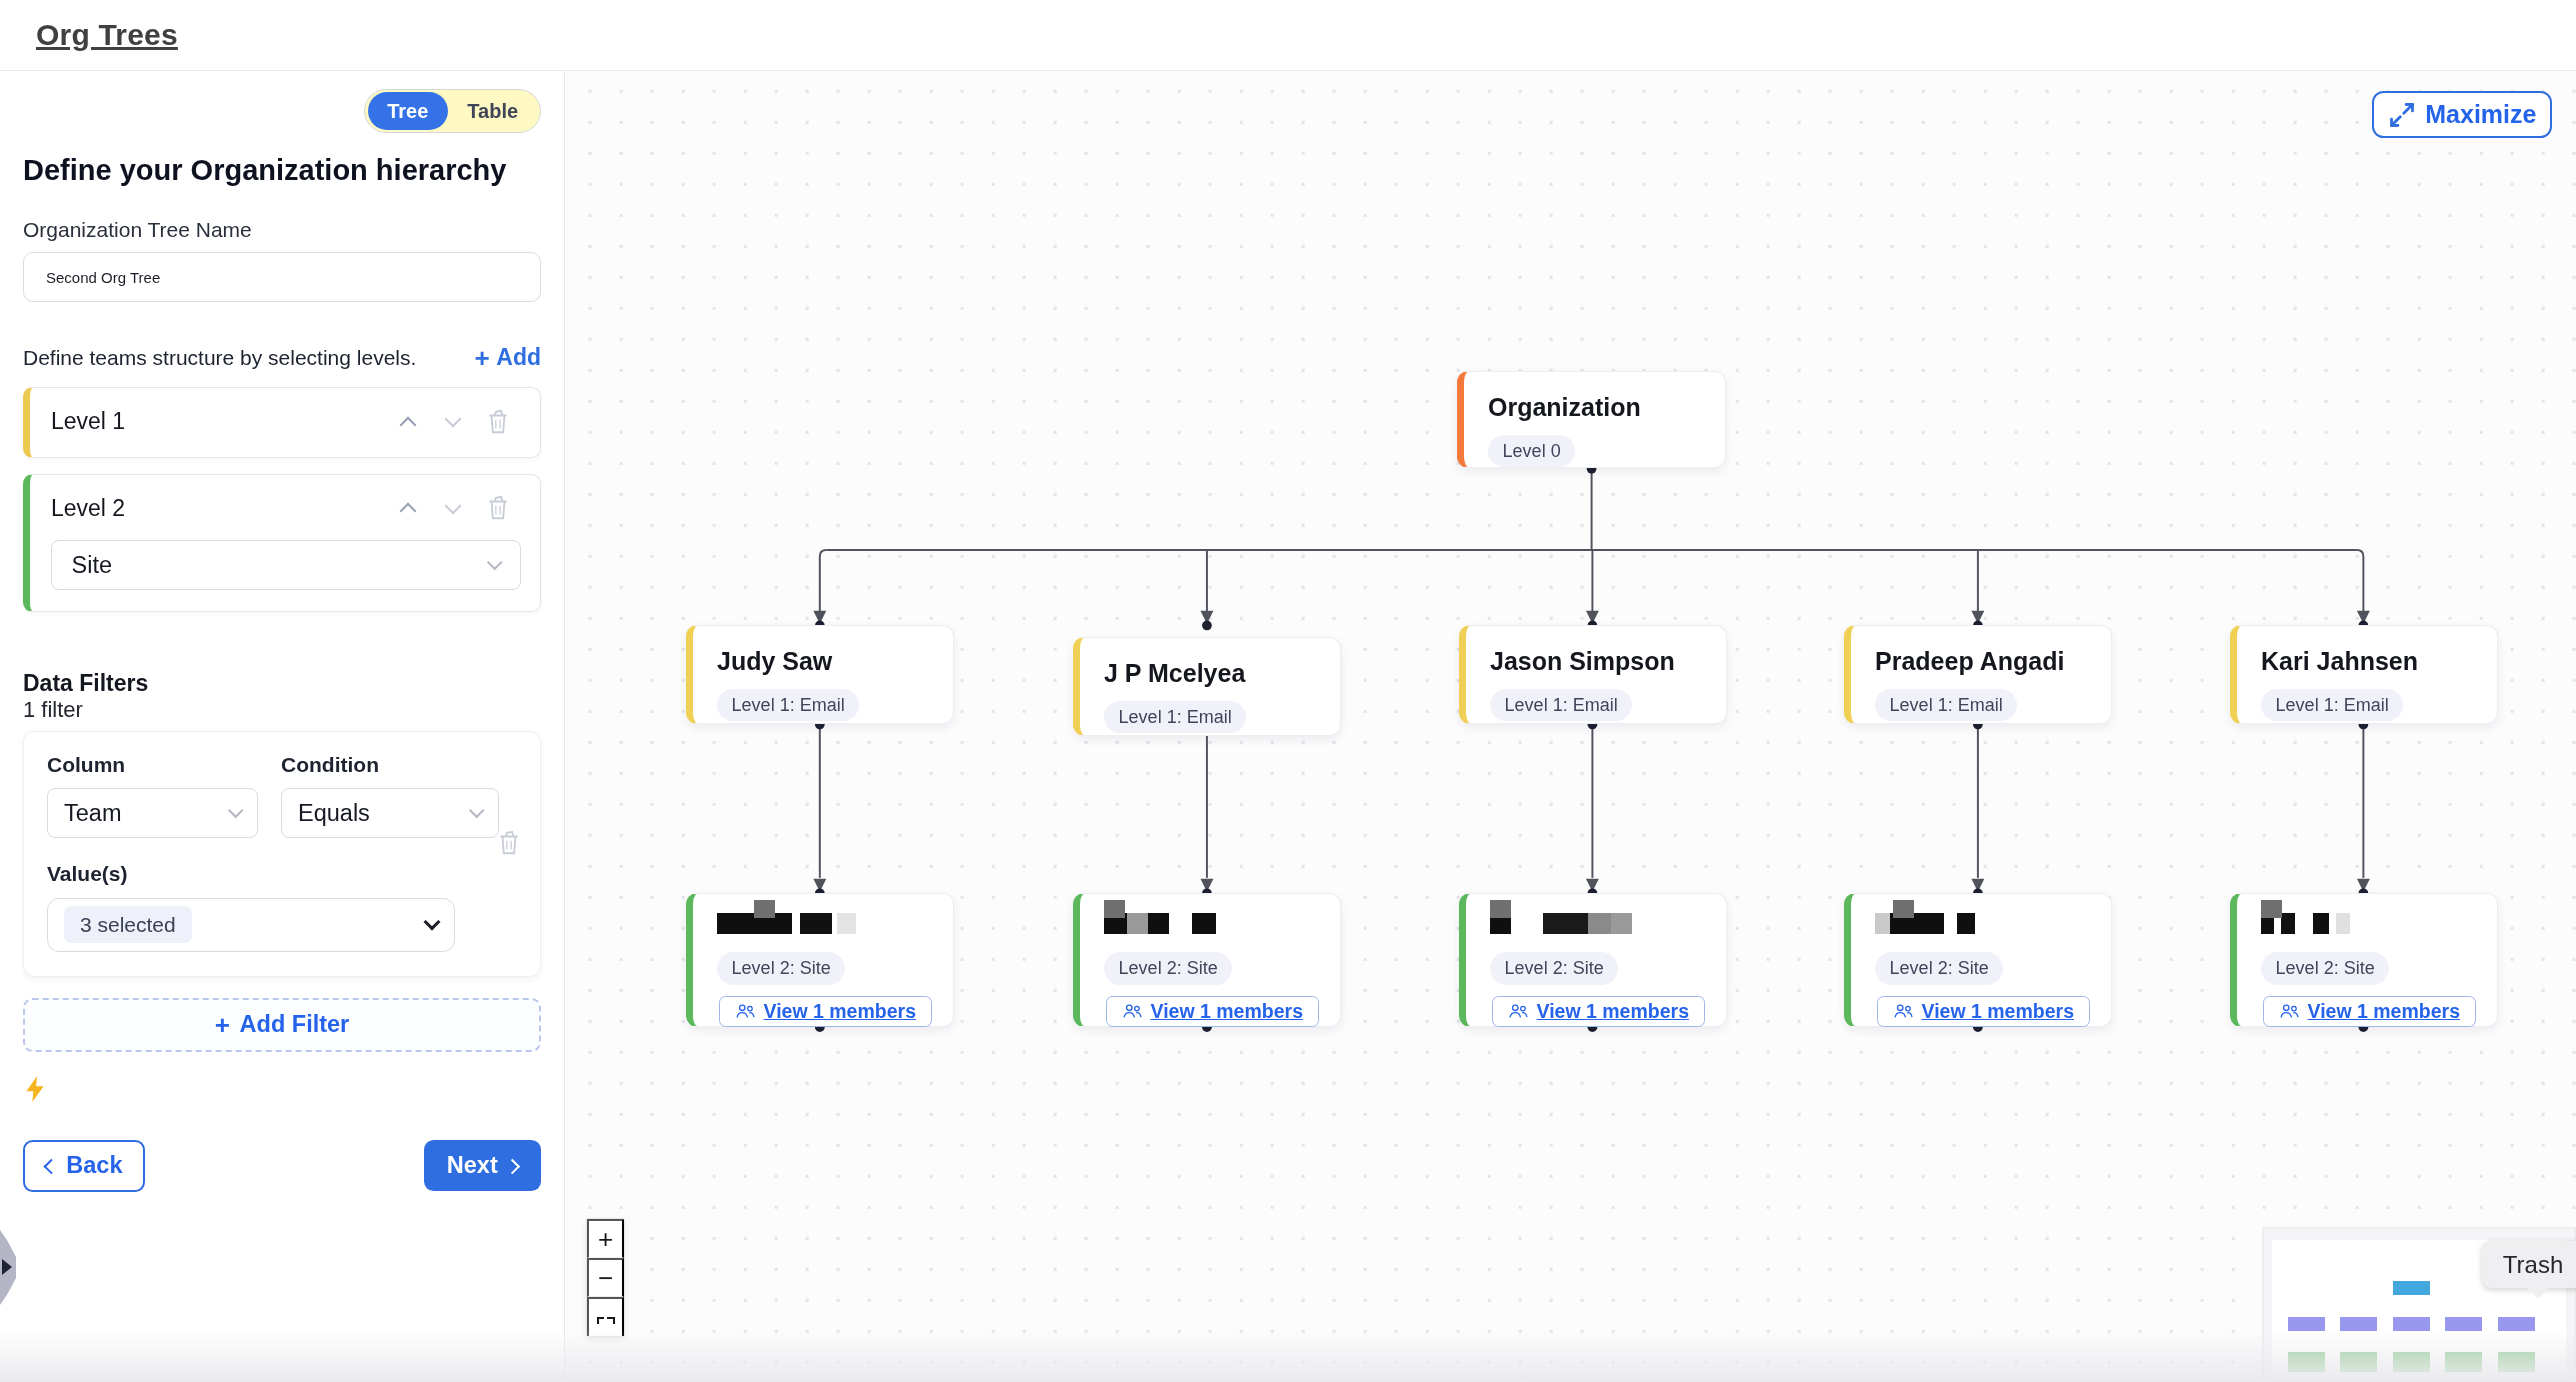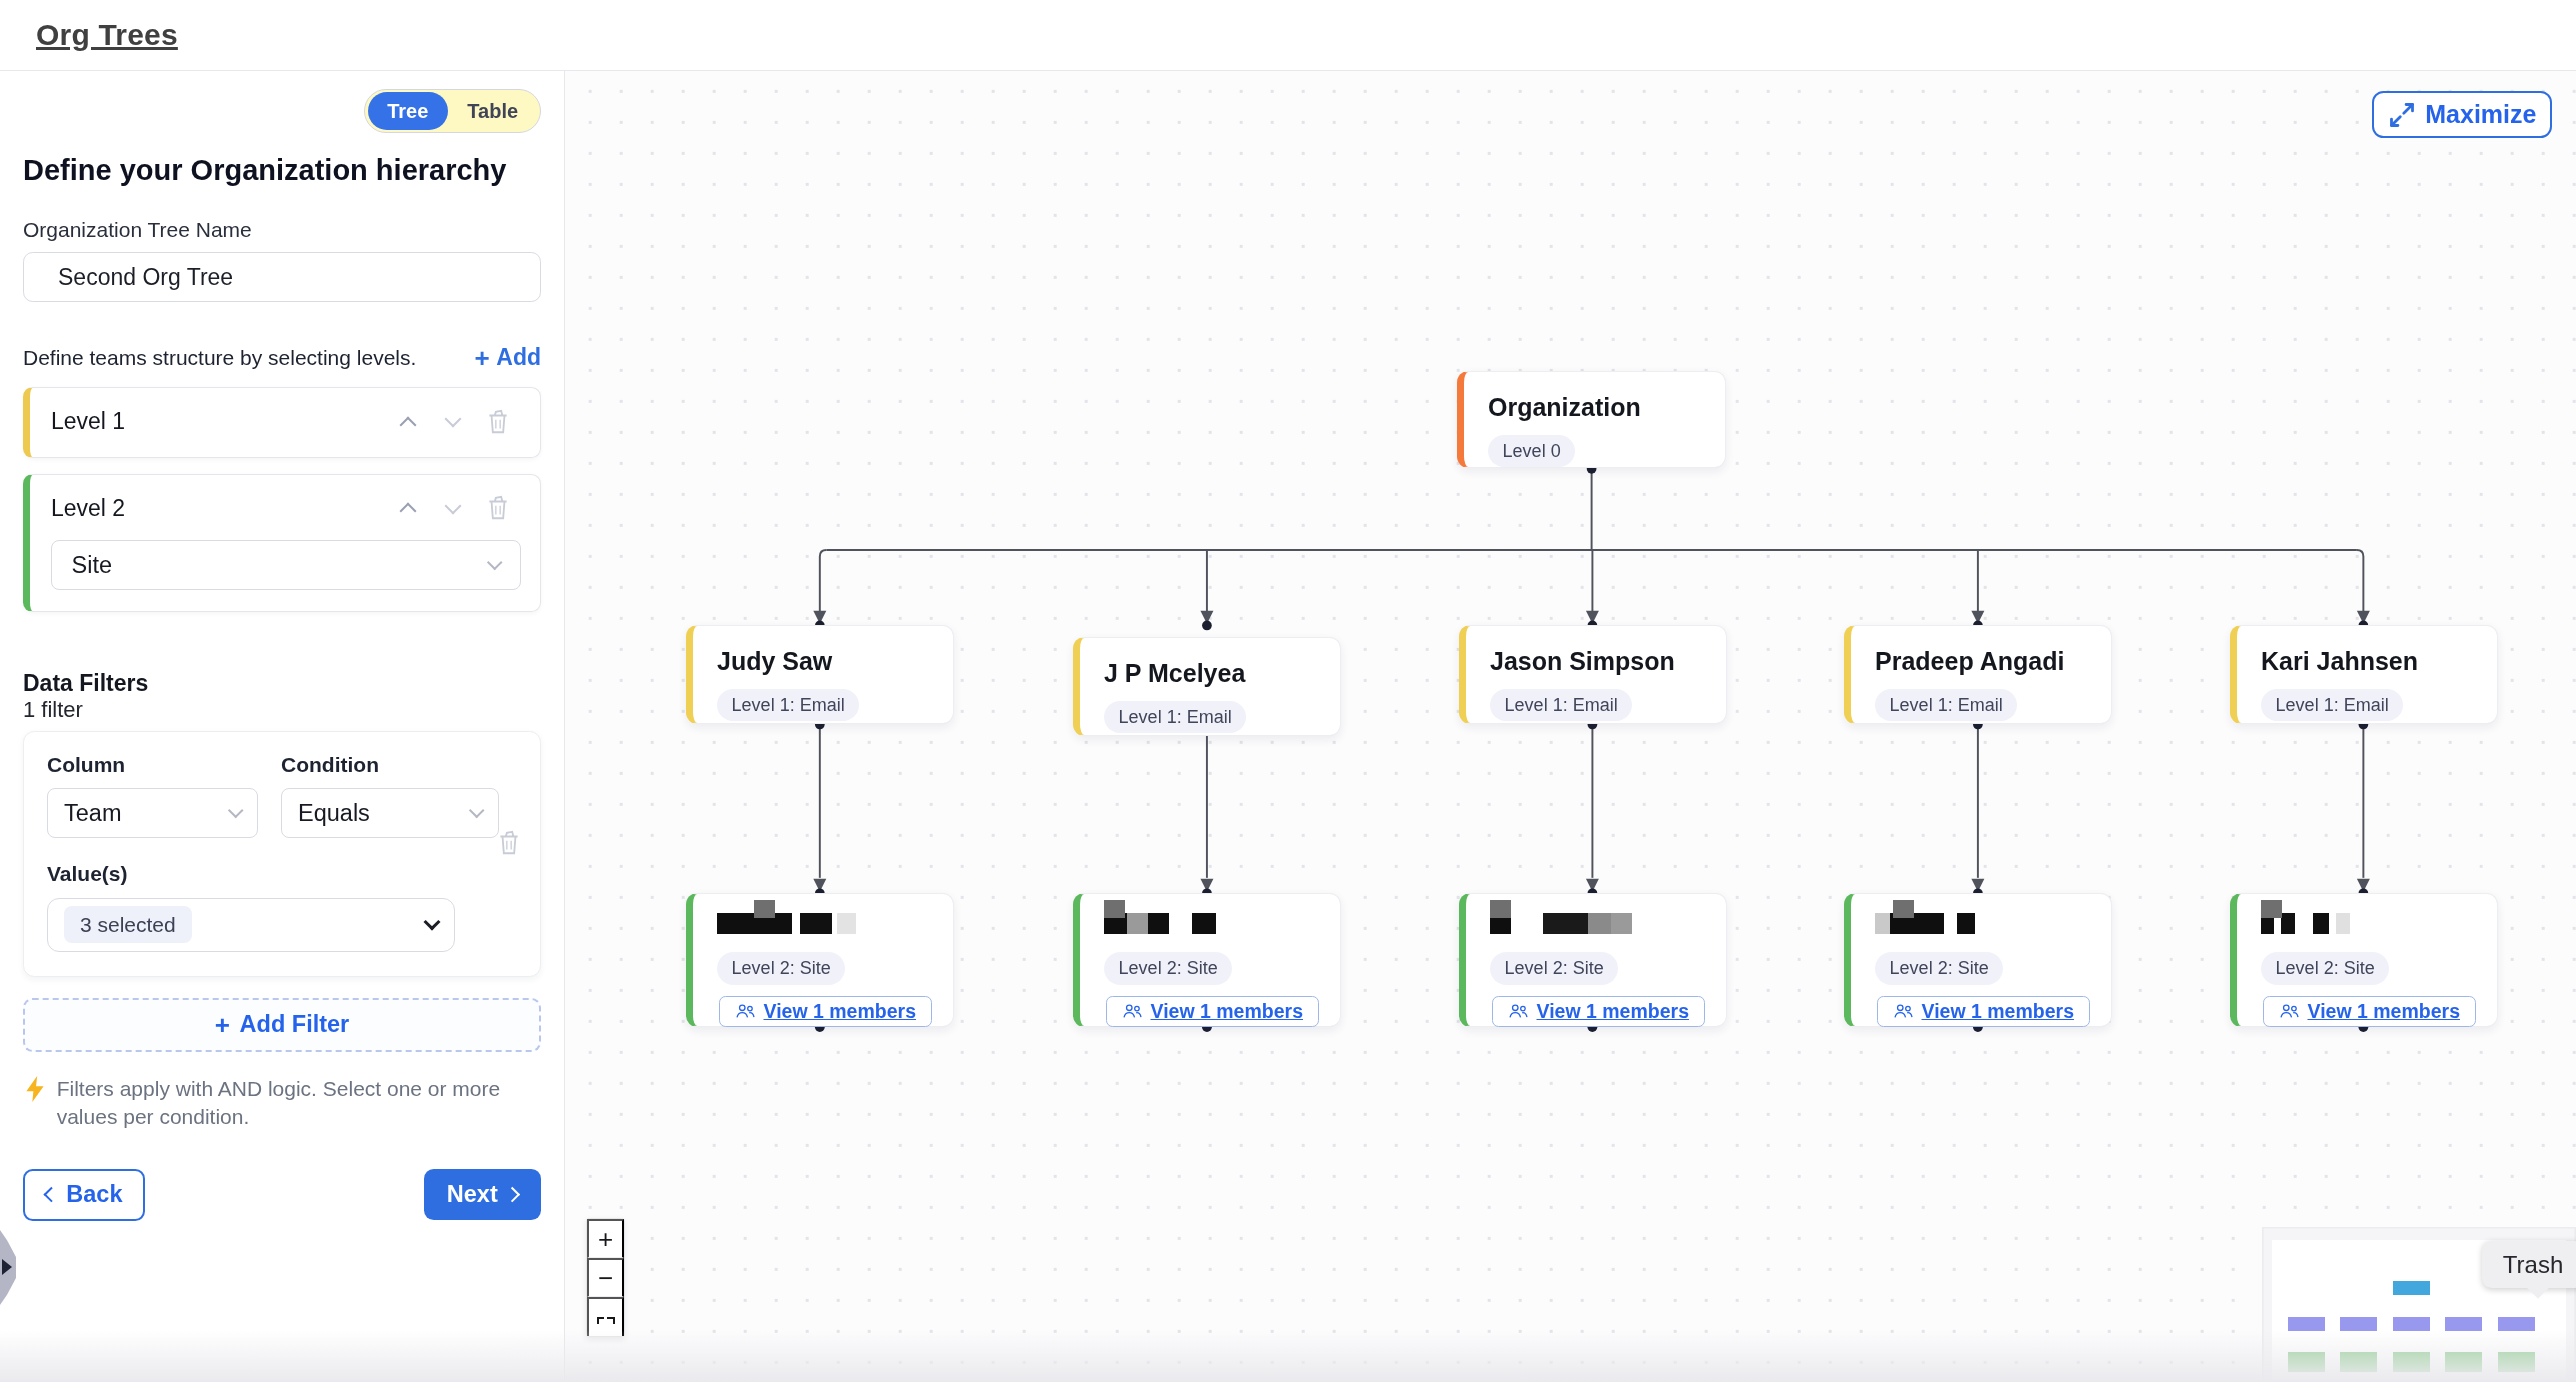--- a/index.html
+++ b/index.html
@@ -20,21 +20,21 @@
 
   
   .toggle-row { display:flex; justify-content:flex-end; margin-top:18px; }
   .seg-toggle { display:inline-flex; align-items:center; border:1.6px solid #d4d7df; border-radius:811px; background:#fef9c3; padding:2.4px; }
   .seg { font-size:20px; font-weight:700; color:#3f4556; padding:7.3px 19.5px; border-radius:811px; cursor:pointer; }
   .seg.active { background:#3572e8; color:#fff; }
 
   .h2 { margin-top:21px; font-size:29px; font-weight:700; color:#0e1120; }
 
   .field-label { margin-top:31px; font-size:21px; color:#2a2f3c; }
-  .text-input { margin-top:9.7px; width:100%; height:50px; border:1.6px solid #d8dbe2; border-radius:9.7px; font-size:23px; color:#1c1f28; padding:0 34px; font-family:inherit; background:#fff; }
+  .text-input { margin-top:9.7px; width:100%; height:50px; border:1.6px solid #d8dbe2; border-radius:9.7px; font-size:15px; color:#1c1f28; padding:0 22px; font-family:inherit; background:#fff; }
 
   .teams-row { margin-top:42px; display:flex; align-items:center; justify-content:space-between; }
   .teams-hint { font-size:21px; color:#1d2330; }
   .add-link { display:flex; align-items:center; gap:6.5px; color:#2f6ee0; font-size:23px; font-weight:600; cursor:pointer; }
   .plus { font-size:26px; font-weight:600; line-height:1; }
 
   .level-card { margin-top:16px; border:1.6px solid #e4e6eb; border-left-width:7.3px; border-radius:9.7px; background:#fff; padding:19.5px 19.5px 21px 21px; box-shadow:0 1.6px 4px rgba(25,30,50,.04); }
   .level-card.l1 { border-left-color:#edc94f; }
   .level-card.l2 { border-left-color:#5cb85c; }
   .level-head { display:flex; align-items:center; }
@@ -239,21 +239,20 @@
 
     <div class="add-filter">
       <span class="plus">+</span>
       <span>Add Filter</span>
     </div>
 
     <div class="note">
       <svg class="ic" width="24" height="28" viewBox="0 0 22 26">
           <polygon points="13,1 3,15 9.5,15 8.5,25 19,10.5 12,10.5" fill="#f6b41f"></polygon>
         </svg>
-      <span class="note-text">Filters apply with AND logic. Select one or more values per condition.</span>
     </div>
 
     <div class="nav-row">
       <button class="btn-back">
         <span class="nav-chev left"></span>
         <span>Back</span>
       </button>
       <button class="btn-next">
         <span>Next</span>
         <span class="nav-chev right"></span>

